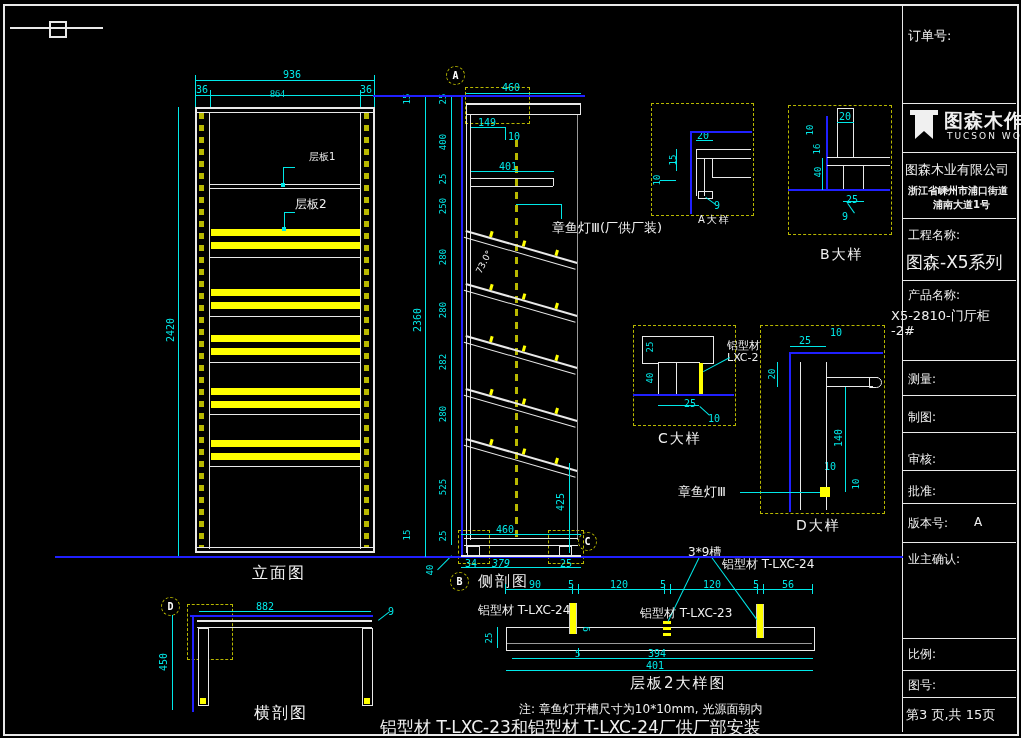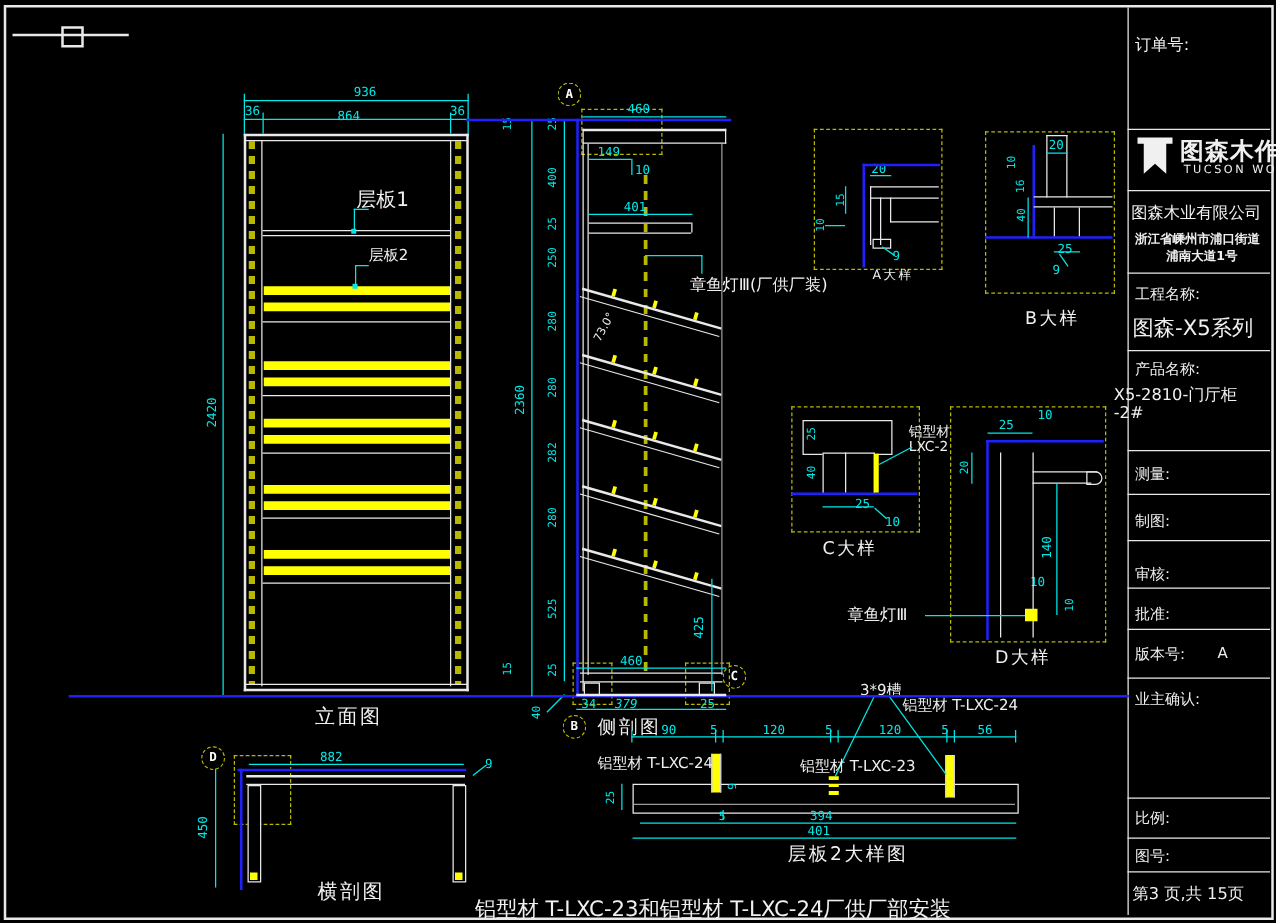--- a/index.html
+++ b/index.html
@@ -36,24 +36,24 @@
 
 <div id="canvas">
   <div id="frame"></div>
 
   <span class="sq" style="left:49px;top:21px;width:14px;height:13px;"></span>
 
   <div class="odash" style="left:199px;top:113px;height:435px;"></div>
   <div class="odash" style="left:364px;top:113px;height:435px;"></div>
   <span class="L" style="left:283px;top:69px;">936</span>
   <span class="L" style="left:196px;top:84px;">36</span>
-  <span class="L" style="left:270px;top:88px;">864</span>
+  <span class="L" style="left:270px;top:88px;font-family:Liberation Serif, serif;">864</span>
   <span class="L" style="left:360px;top:84px;">36</span>
   <span class="L R" style="left:170px;top:330px;">2420</span>
-  <span class="L W" style="left:285px;top:150px;font-size:16px;">层板1</span>
+  <span class="L W" style="left:309px;top:150px;font-size:10px;">层板1</span>
   <span class="L W" style="left:295px;top:196px;font-size:12px;">层板2</span>
   <span class="T" style="left:252px;top:563px;font-size:16px;">立面图</span>
 
   <div class="lampline" style="left:515px;top:140px;height:398px;"></div>
   <div class="slat" style="left:466px;top:230px;">
       <i style="left:24px"></i>
       <i style="left:58px"></i>
       <i style="left:92px"></i>
     </div>
   <div class="slat" style="left:466px;top:283px;">
@@ -192,20 +192,21 @@
   <span class="L W" style="left:722px;top:556px;font-size:12px;">铝型材 T-LXC-24</span>
   <span class="L W" style="left:478px;top:602px;font-size:12px;">铝型材 T-LXC-24</span>
   <span class="L W" style="left:640px;top:605px;font-size:12px;">铝型材 T-LXC-23</span>
   <span class="L R" style="left:489px;top:638px;font-size:9px;">25</span>
   <span class="L R" style="left:587px;top:629px;font-size:9px;">9</span>
   <span class="L" style="left:575px;top:649px;font-size:9px;">5</span>
   <span class="L" style="left:648px;top:648px;">394</span>
   <span class="L" style="left:646px;top:660px;">401</span>
   <span class="T" style="left:630px;top:674px;">层板2大样图</span>
 
+  <span class="L W" style="left:519px;top:701px;font-size:12px;">注: 章鱼灯开槽尺寸为10*10mm, 光源面朝内</span>
   <span class="L W" style="left:380px;top:716px;font-size:17px;">铝型材 T-LXC-23和铝型材 T-LXC-24厂供厂部安装</span>
 
   <span class="tb" style="left:908px;top:27px;font-size:13px;">订单号:</span>
   <svg style="position:absolute;left:908px;top:108px;" width="32" height="34" viewBox="0 0 32 34">
     <path d="M2 2 H30 V7 H25 V31 L16 23 L7 31 V7 H2 Z" fill="#f0f0f0"></path>
   </svg>
   <span class="tb" style="left:944px;top:108px;font-size:19px;font-weight:bold;letter-spacing:1px;">图森木作</span>
   <span class="tb" style="left:947px;top:131px;font-size:9px;letter-spacing:2px;">TUCSON WOOD</span>
   <span class="tb" style="left:905px;top:161px;font-size:13px;">图森木业有限公司</span>
   <span class="tb" style="left:908px;top:184px;font-size:10px;font-weight:bold;">浙江省嵊州市浦口街道</span>

